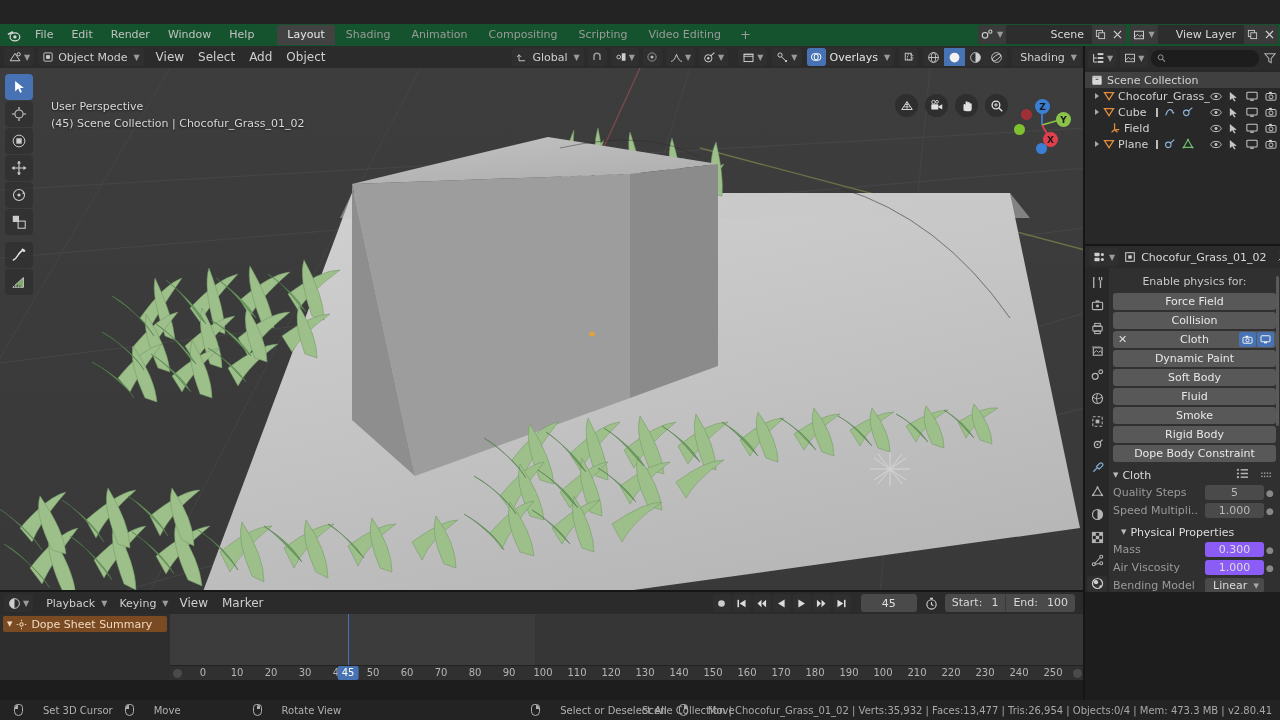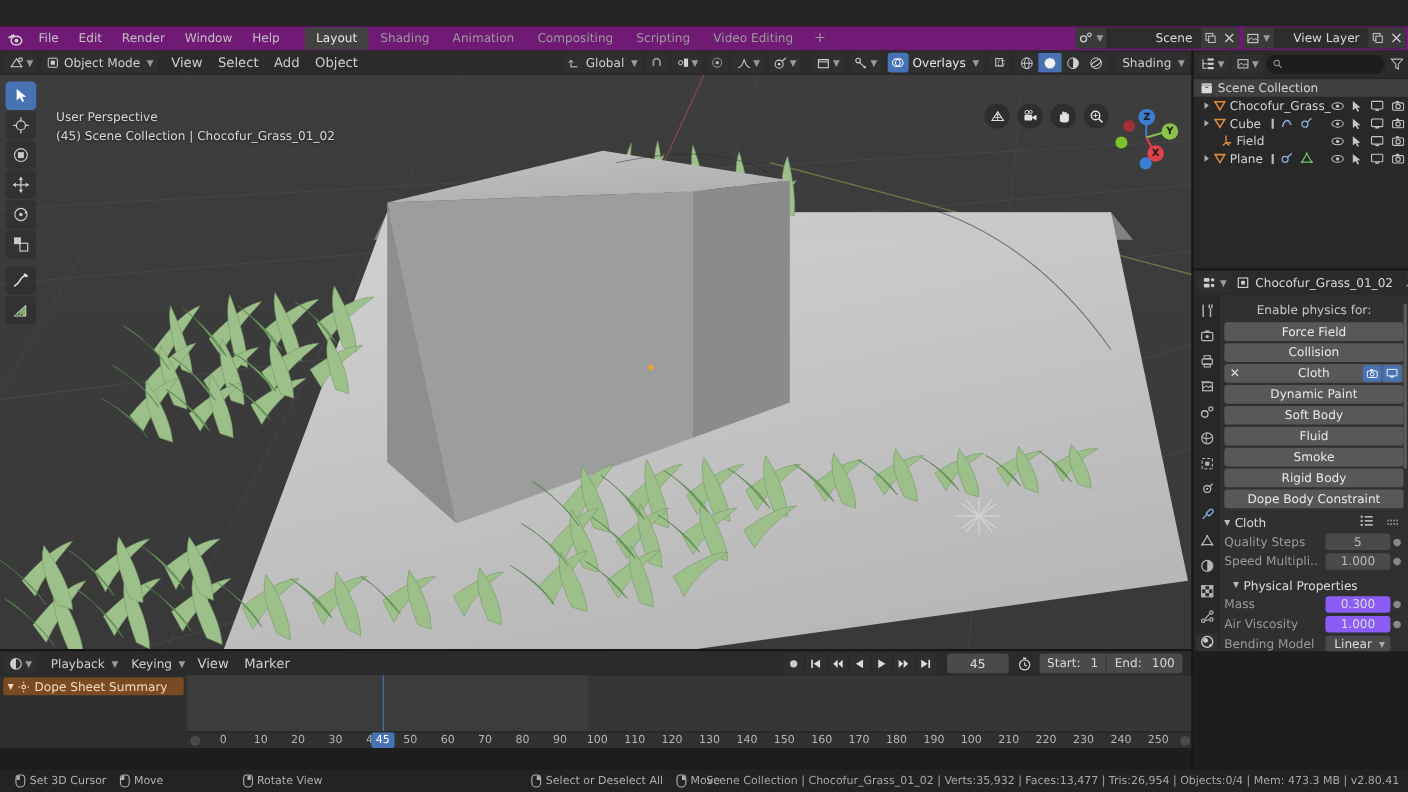--- a/index.html
+++ b/index.html
@@ -13,21 +13,21 @@
   }
   #app { position: relative; width: 1280px; height: 720px; }
 
   
   .topbar {
     position: absolute; left: 0; top: 0; width: 1280px; height: 46px;
     background: #232323;
   }
   .menurow {
     position: absolute; left: 0; top: 24px; width: 1280px; height: 22px;
-    display: flex; align-items: center; background: #701a75;
+    display: flex; align-items: center; background: #14532d;
   }
   .blender-logo { width: 26px; height: 22px; display: flex; align-items: center; justify-content: center; }
   .menu-item {
     padding: 0 9px; height: 20px; line-height: 20px;
     color: #c0c0c0; font-size: 11px; white-space: nowrap;
     border-radius: 3px;
   }
   .wstabs { display: flex; align-items: center; margin-left: 14px; gap: 1px; }
   .wstab {
     padding: 0 10px; height: 20px; line-height: 20px;
@@ -133,21 +133,21 @@
   .dope-sum { height: 16px; margin: 2px 3px 0 3px; background: #7a4b22; border-radius: 2px; display: flex; align-items: center; gap: 4px; padding-left: 4px; font-size: 11px; color: #f0d8c0; }
   .dope-right { position: absolute; left: 170px; top: 22px; right: 0; bottom: 0; background: #363636; }
   .tl-ruler { position: absolute; left: 170px; bottom: 0; right: 0; height: 15px; background: #303030; border-top: 1px solid #222; }
   .tick { position: absolute; top: 1px; font-size: 10px; color: #b5b5b5; transform: translateX(-50%); white-space: nowrap; }
   .playhead { position: absolute; top: 0; bottom: 15px; width: 1px; background: #4772b3; }
   .playhead-lbl { position: absolute; bottom: 0px; height: 14px; background: #4772b3; color: #fff; font-size: 10px; border-radius: 2px; padding: 0 4px; line-height: 14px; transform: translateX(-50%); }
   .scrollcap { position: absolute; width: 9px; height: 9px; border-radius: 50%; background: #4a4a4a; }
 
   
   .statusbar { position: absolute; left: 0; top: 700px; width: 1280px; height: 20px; background: #232323; display: flex; align-items: center; }
-  .st-item { display: flex; align-items: center; gap: 4px; color: #b0b0b0; font-size: 10px; text-align: right; }
+  .st-item { display: flex; align-items: center; gap: 20px; color: #b0b0b0; font-size: 10px; text-align: right; }
   .mouse { width: 9px; height: 12px; border: 1px solid #b0b0b0; border-radius: 4px 4px 5px 5px; position: relative; }
   .mouse i { position: absolute; width: 3px; height: 4px; top: 0px; background: #b0b0b0; }
   .mouse i.l { left: 0; border-radius: 3px 0 0 0; }
   .mouse i.r { right: 0; border-radius: 0 3px 0 0; }
   .mouse i.m { left: 3px; width: 3px; background: #b0b0b0; border-radius: 2px 2px 0 0; }
   .status-right { position: absolute; right: 8px; color: #a8a8a8; font-size: 10px; white-space: nowrap; }
 
   .vsplit { position: absolute; left: 1083px; top: 46px; width: 2px; height: 654px; background: #161616; }
   .hsplit-out { position: absolute; left: 1085px; top: 244px; width: 195px; height: 2px; background: #161616; }
   .hsplit-tl { position: absolute; left: 0; top: 590px; width: 1085px; height: 2px; background: #161616; }

